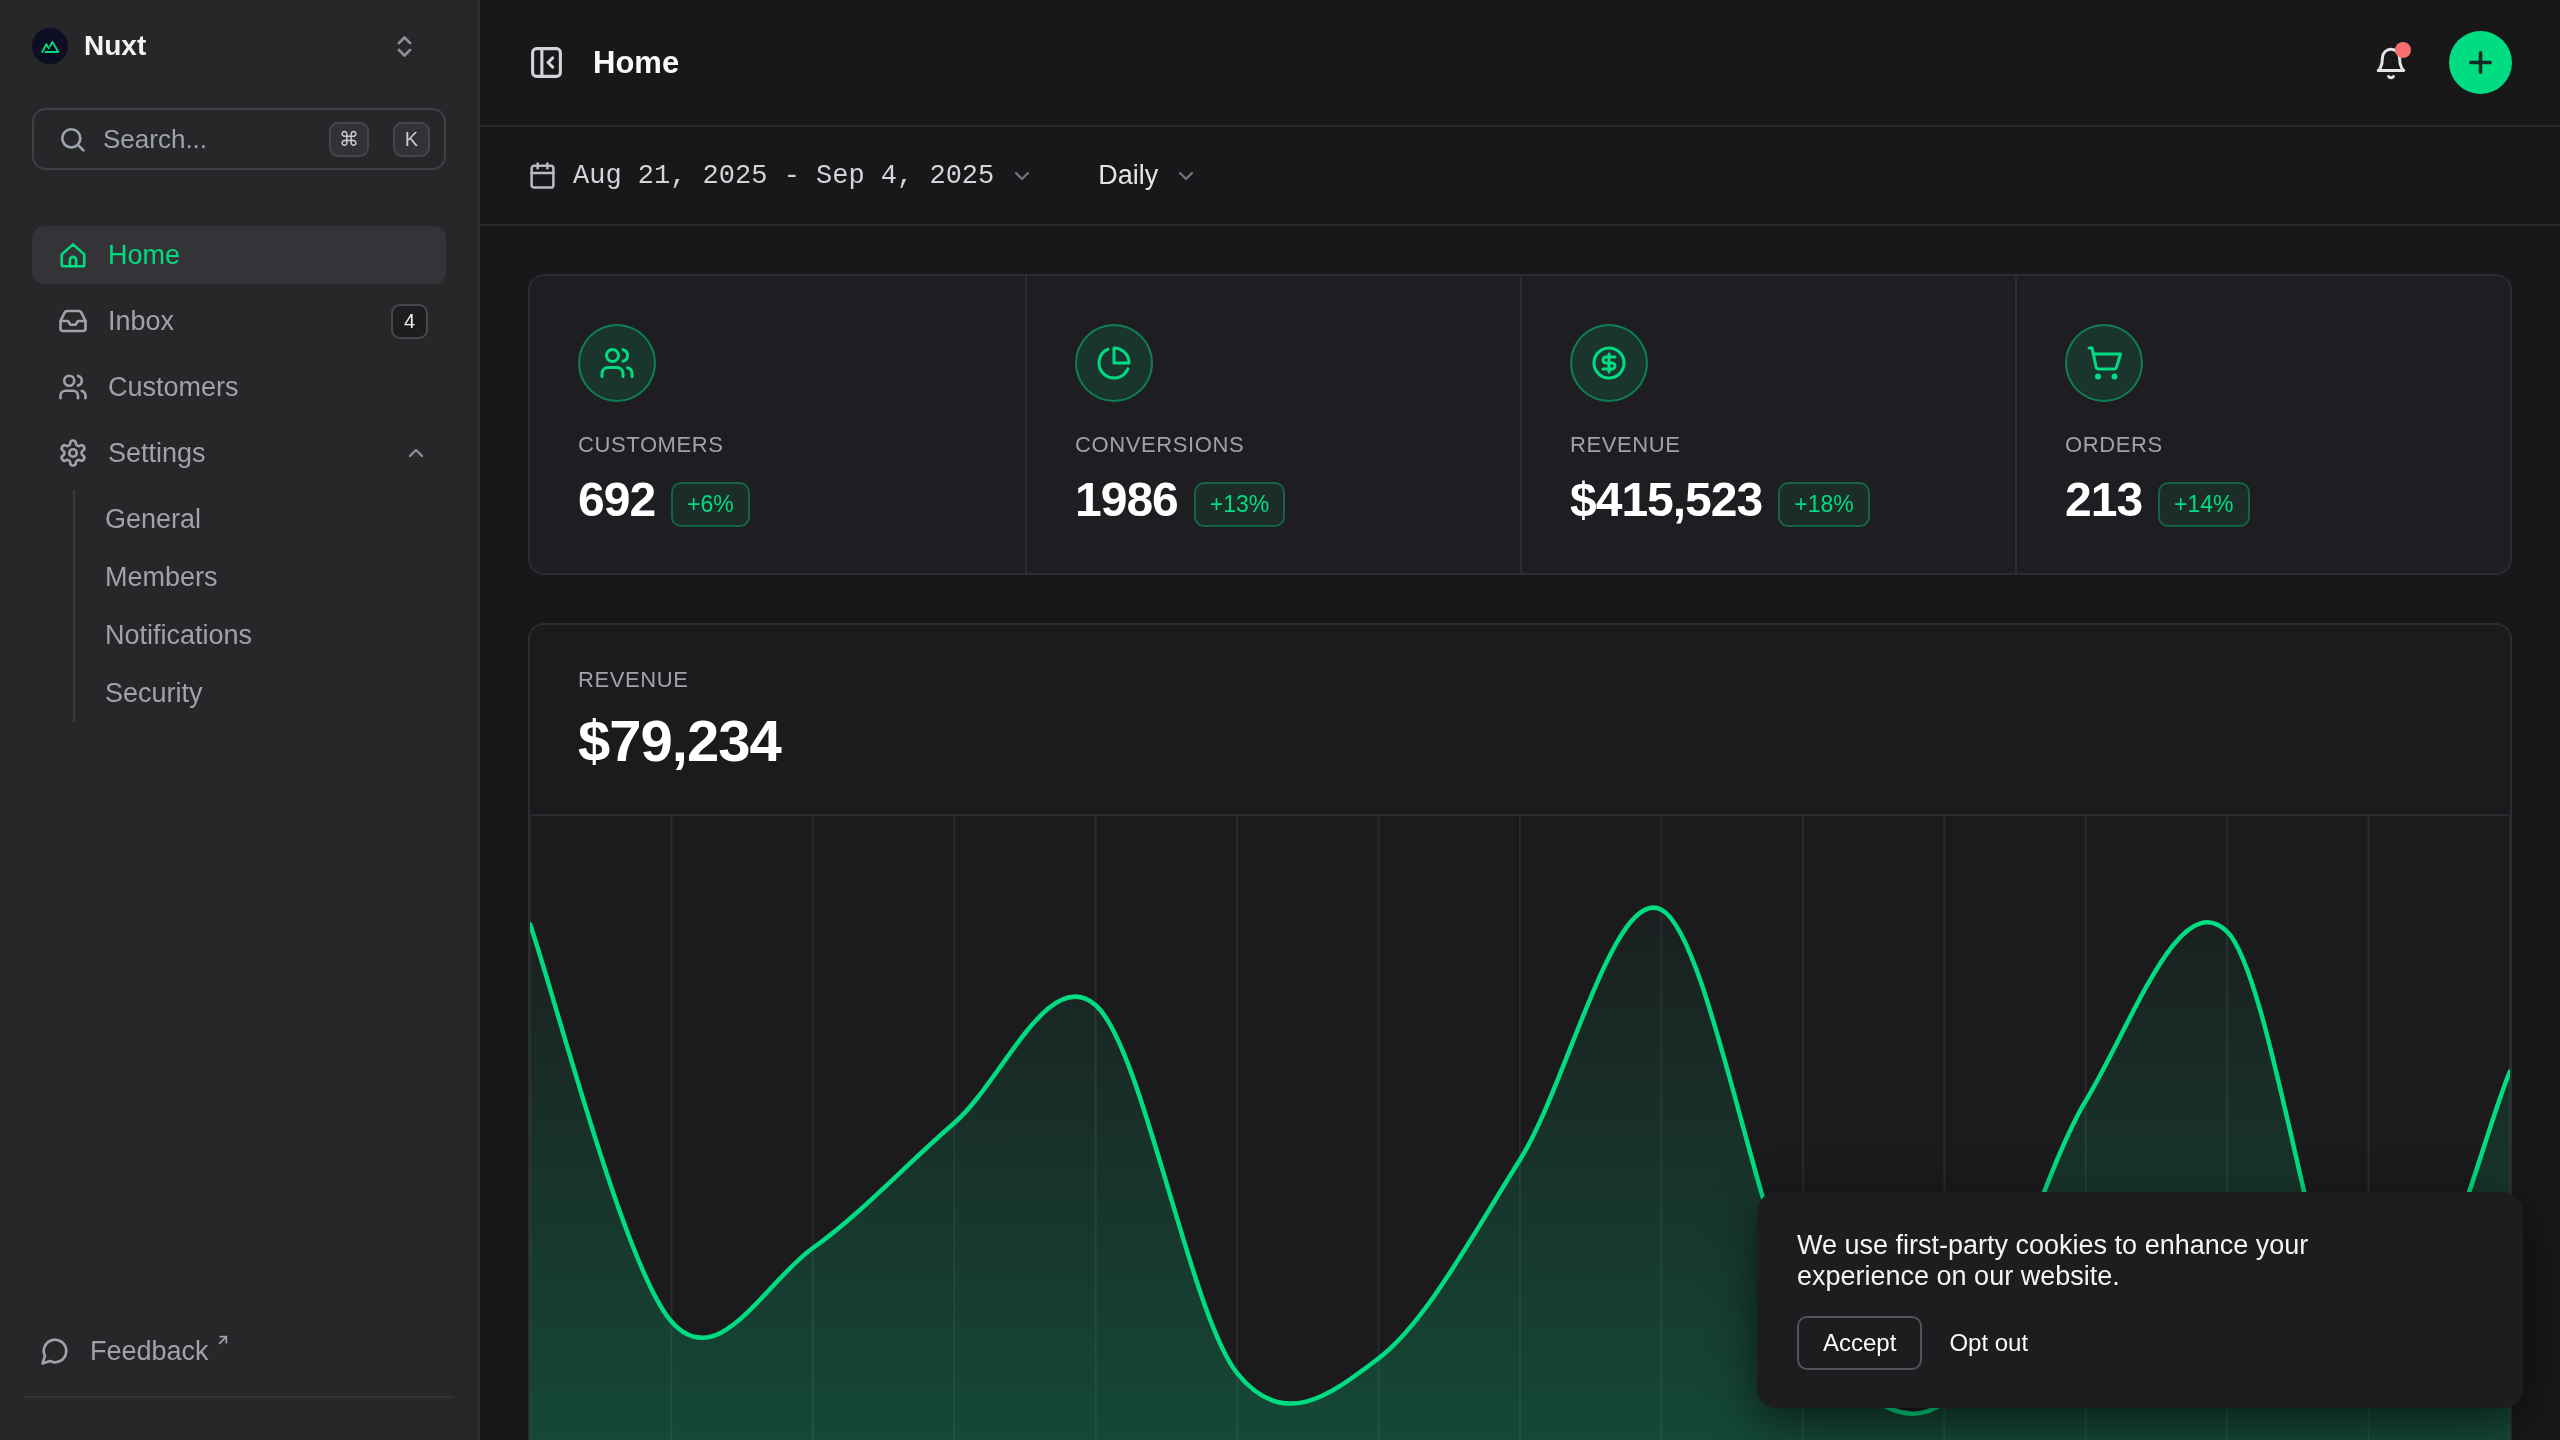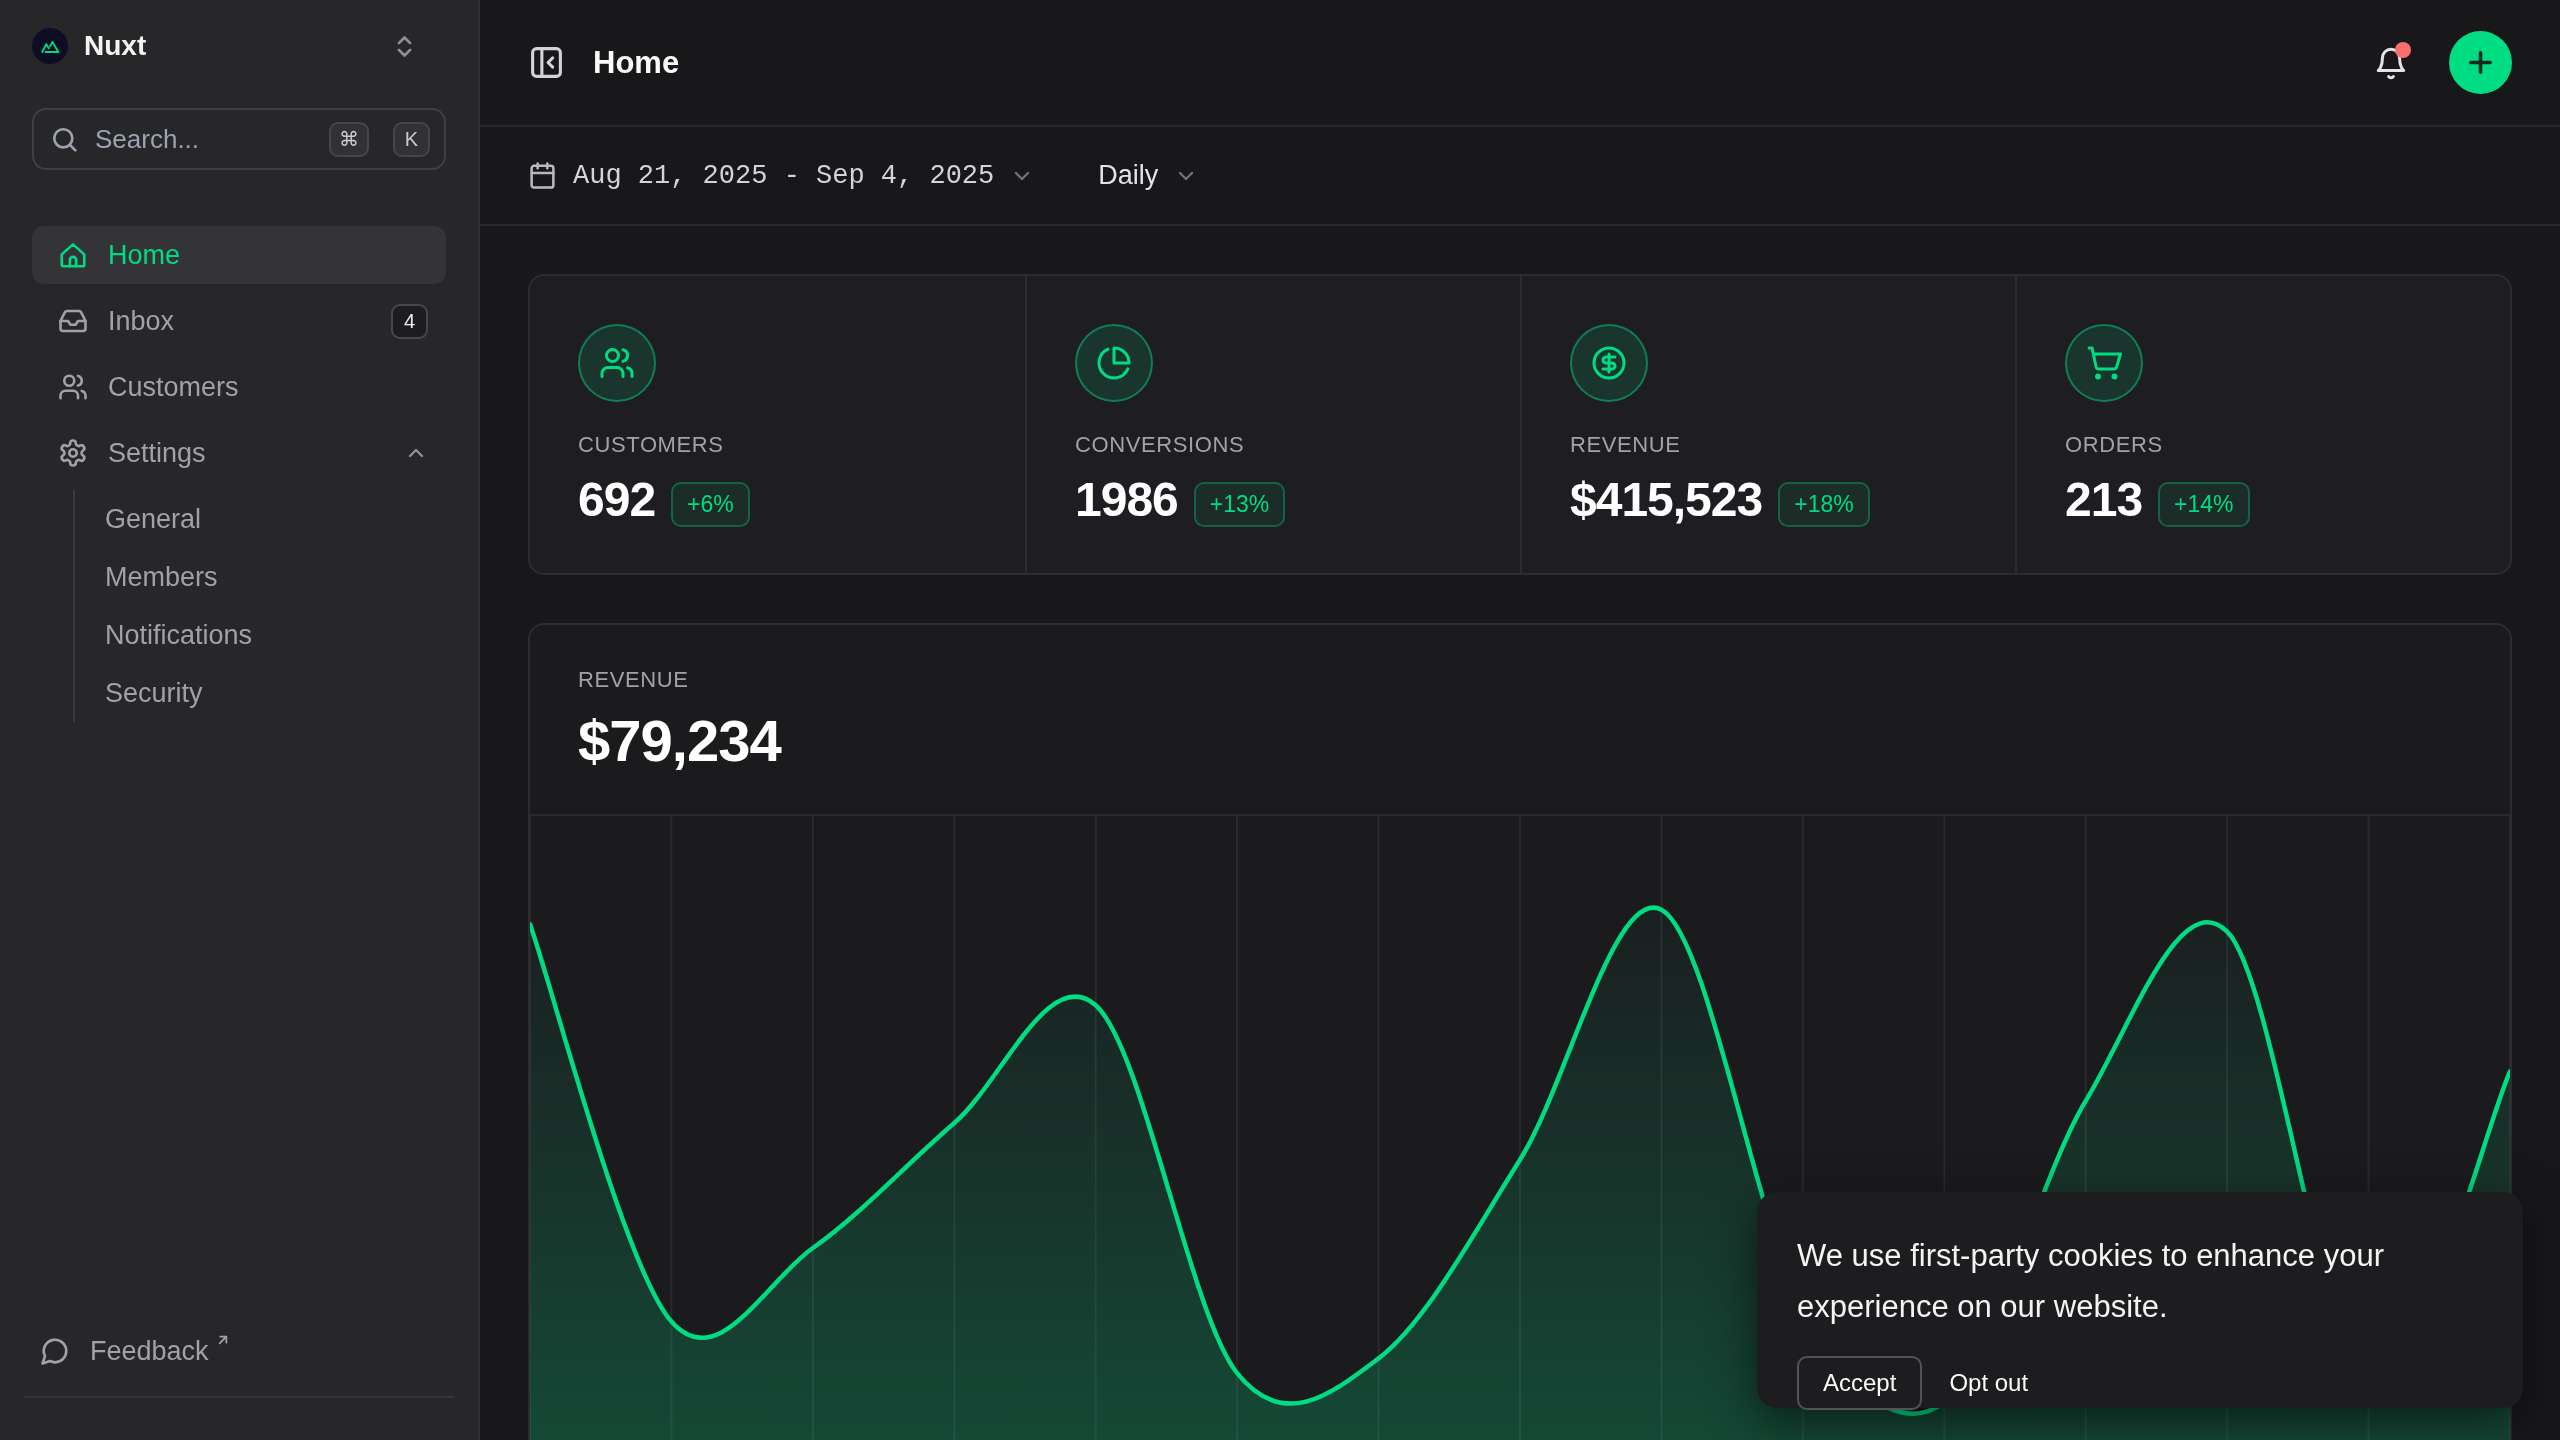--- a/index.html
+++ b/index.html
@@ -19,21 +19,21 @@
   .brand-row { display:flex; align-items:center; height:44px; cursor:pointer; }
   .brand-logo {
     width:36px; height:36px; border-radius:50%; background:#0c0f24;
     display:flex; align-items:center; justify-content:center;
   }
   .brand-name { margin-left:16px; font-size:28px; font-weight:700; color:#f4f4f5; }
   .brand-row .updown { margin-left:auto; margin-right:28px; color:#8f8f98; }
 
   .searchbar {
     margin-top:28px; height:62px; border:2px solid #3f3f46; border-radius:14px;
-    display:flex; align-items:center; padding:0 14px 0 16px; gap:16px; color:#9ca3af;
+    display:flex; align-items:center; padding:0 14px 0 24px; gap:16px; color:#9ca3af;
     background:#27272a; cursor:text;
   }
   .searchbar .ph { font-size:26px; color:#9ca3af; flex:1; }
   .kbd {
     min-width:37px; height:35px; padding:0 8px; border-radius:9px;
     background:#323236; border:2px solid #45454c; color:#c9c9d1;
     font-size:20px; display:flex; align-items:center; justify-content:center;
   }
   .kbd + .kbd { margin-left:8px; }
 
@@ -134,21 +134,21 @@
   .chart-value { margin-top:14px; font-size:58px; font-weight:700; color:#ffffff; letter-spacing:-1px; }
   .chart-area { margin-top:40px; height:640px; }
   .chart-area svg { width:100%; height:100%; }
 
   
   .cookie-banner {
     position:fixed; right:37px; bottom:32px; width:766px; height:216px;
     background:#1d1d20; border-radius:20px; padding:38px 40px;
     box-shadow:0 14px 48px rgba(0,0,0,0.55); z-index:20;
   }
-  .cookie-msg { font-size:31px; line-height:51px; color:#f4f4f5; width:640px; }
+  .cookie-msg { font-size:27px; line-height:31px; color:#f4f4f5; width:640px; }
   .cookie-actions { margin-top:24px; display:flex; align-items:center; gap:27px; }
   .cookie-accept {
     background:transparent; border:2px solid #52525b; border-radius:10px;
     padding:11px 24px; font-size:24px; font-weight:500; color:#fafafa; cursor:pointer;
     font-family:inherit;
   }
   .cookie-optout {
     background:none; border:none; font-size:24px; font-weight:500; color:#fafafa; cursor:pointer;
     font-family:inherit;
   }

